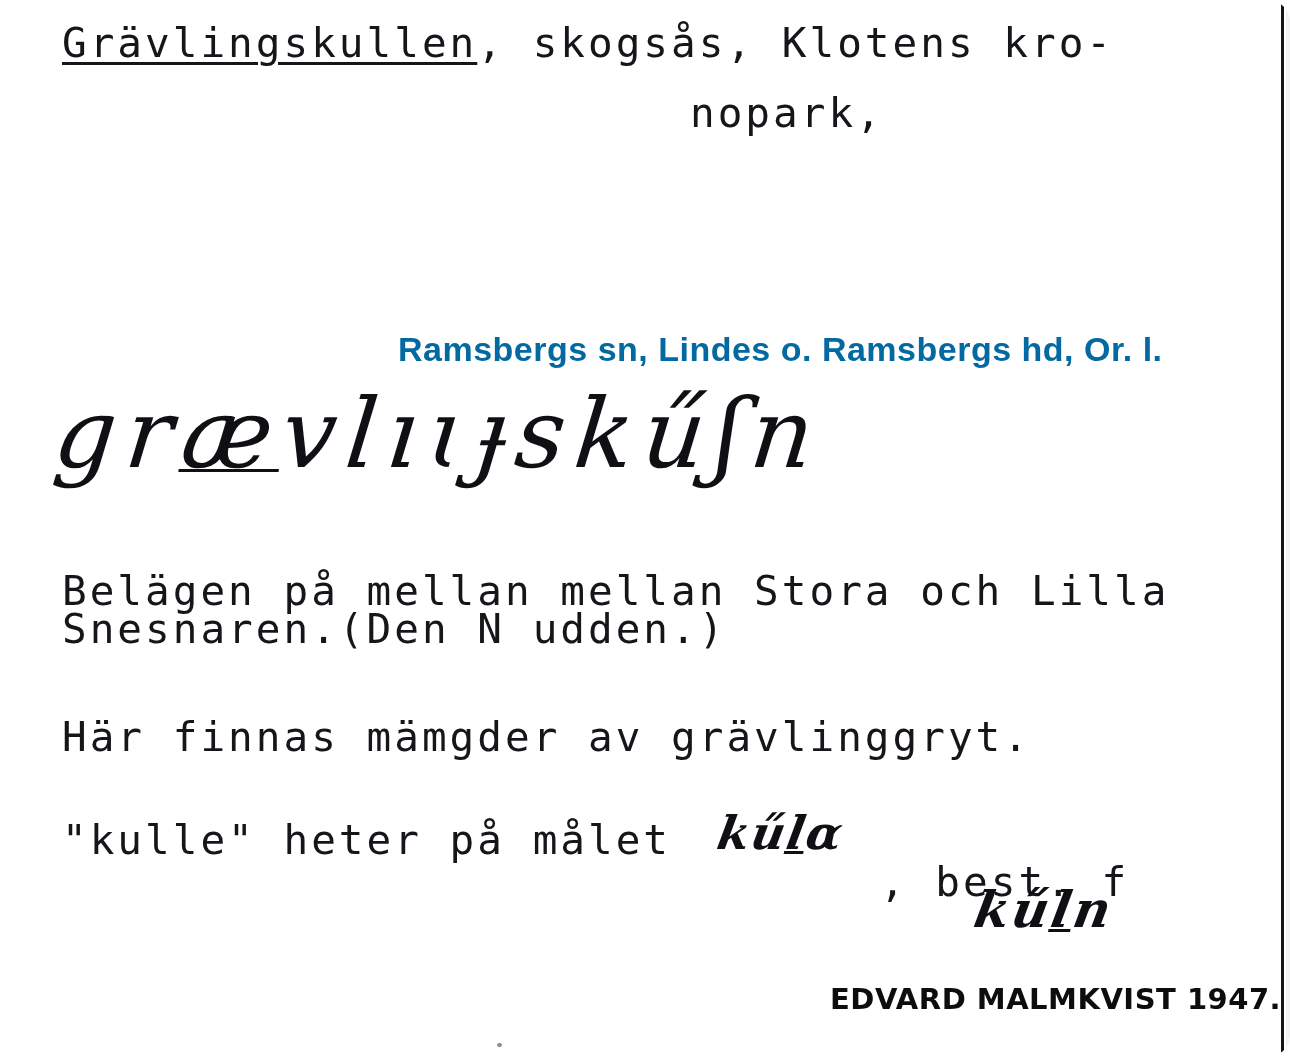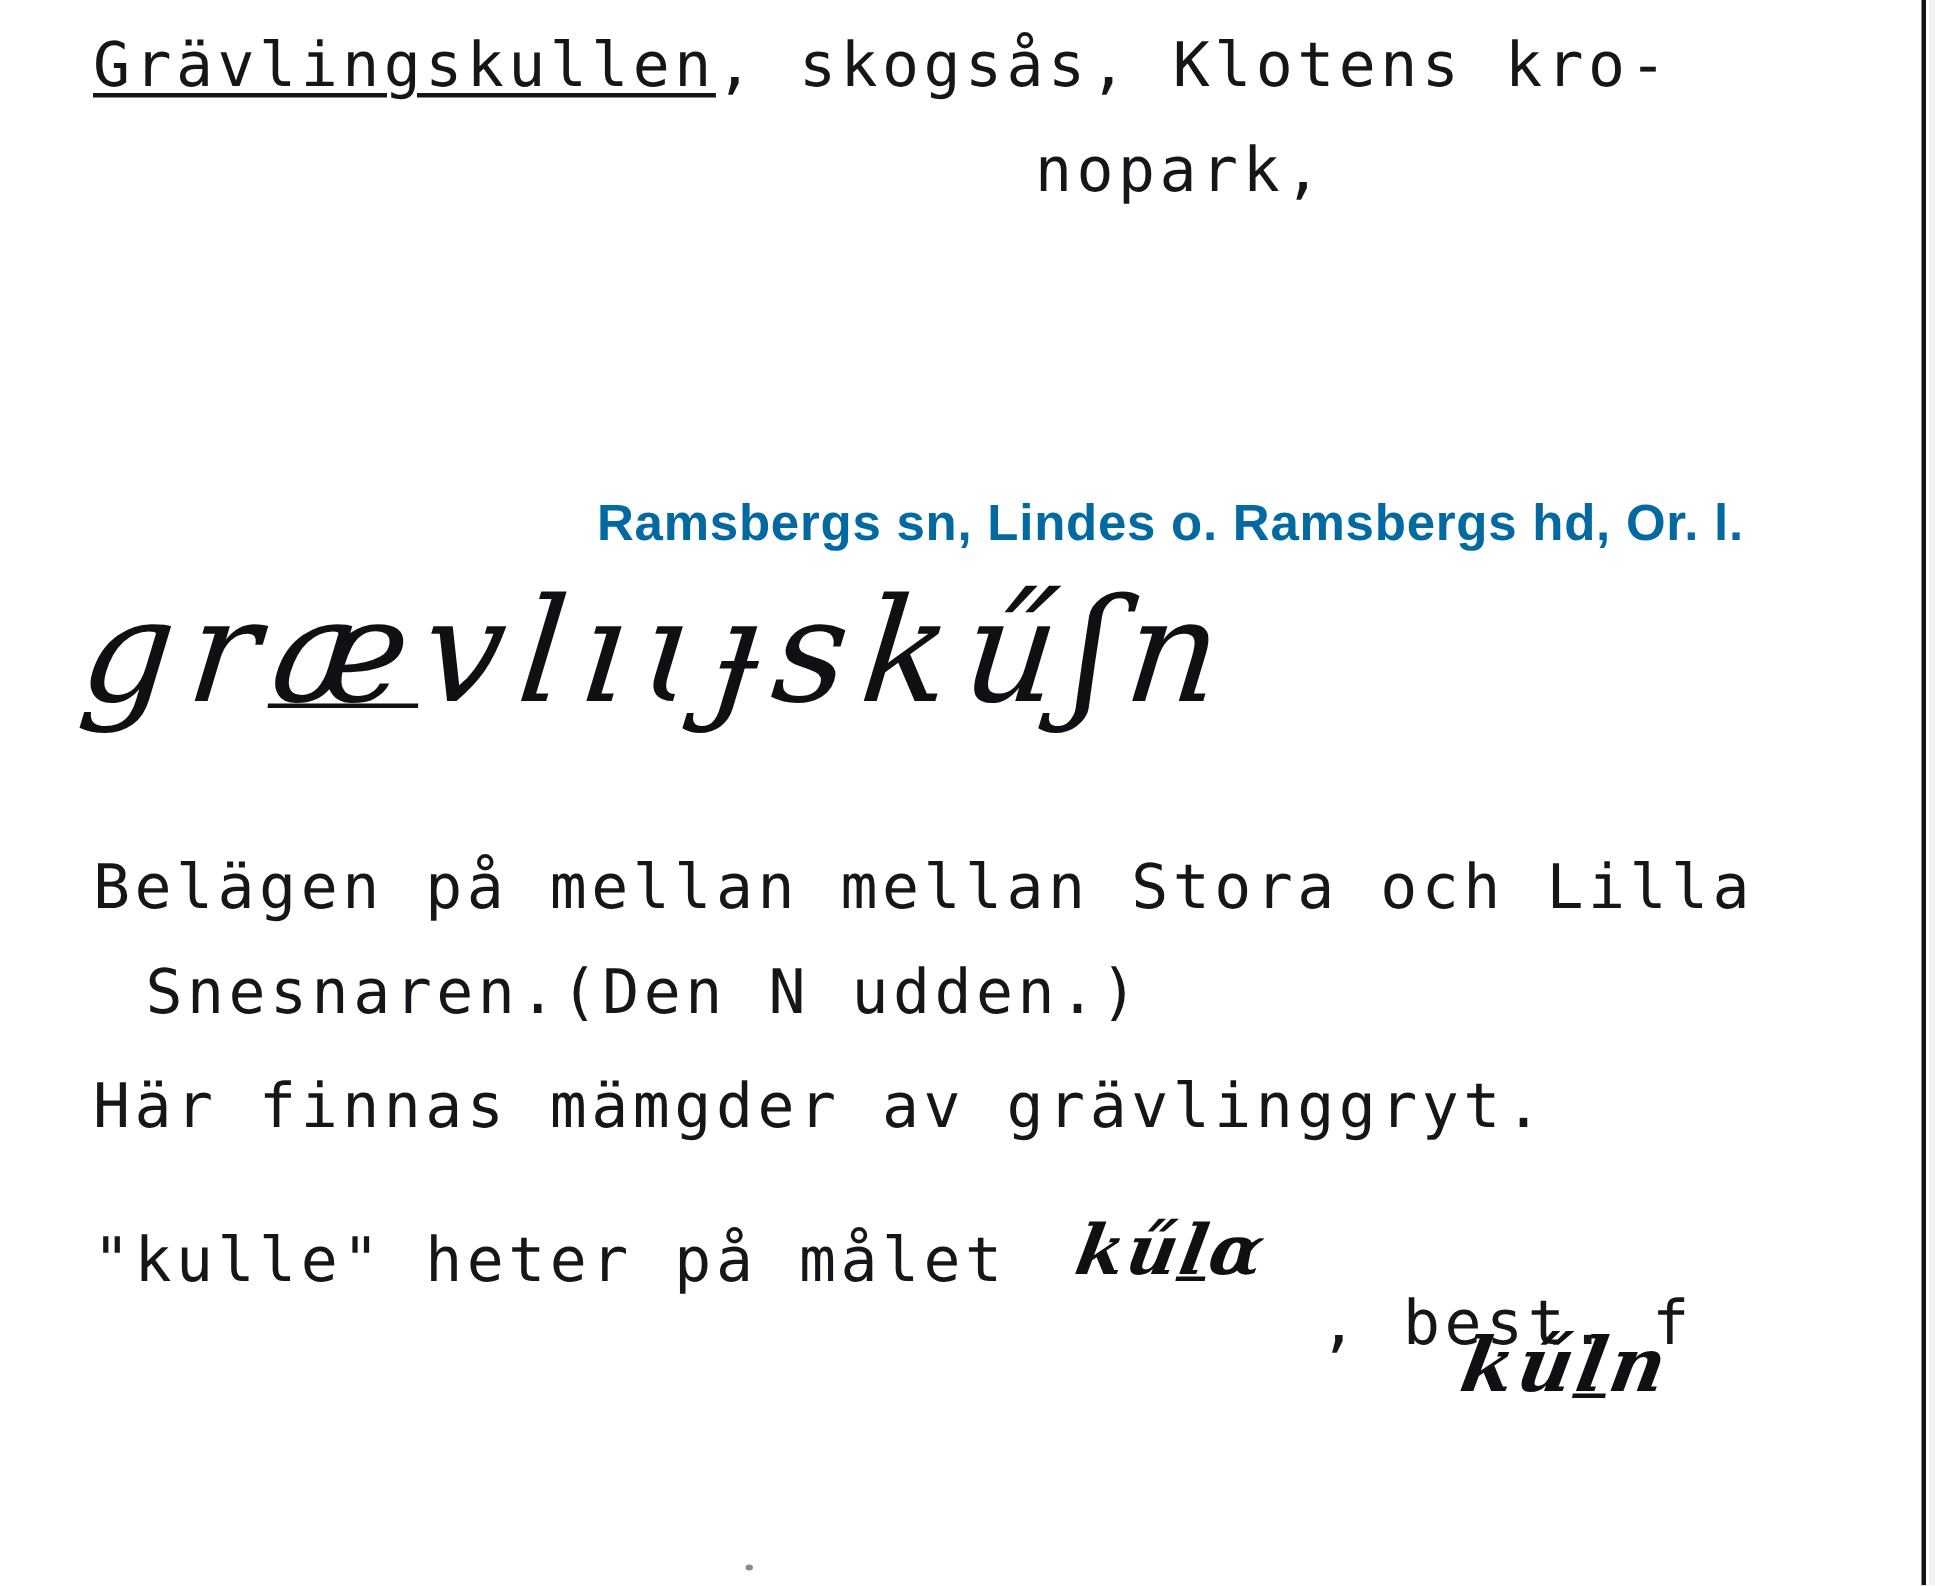--- a/index.html
+++ b/index.html
@@ -8,20 +8,21 @@
     background: #ffffff;
   }
   #card {
     position: relative;
     width: 1290px;
     height: 1057px;
     background: #ffffff;
     overflow: hidden;
     font-family: "Liberation Sans", sans-serif;
     color: #111111;
+    border-radius: 22px;
   }
   
   .right-rule {
     position: absolute;
     top: 0;
     right: 6px;
     width: 3px;
     height: 1057px;
     background: #141414;
   }
@@ -97,22 +98,21 @@
   }
 
   #body-line1 {
     position: absolute;
     left: 62px;
     top: 566px;
   }
   #body-line2 {
     position: absolute;
     left: 62px;
-    top: 636px;
-    margin-left: 35px;
+    top: 604px;
   }
   #body-line3 {
     position: absolute;
     left: 62px;
     top: 712px;
   }
   #body-line4 {
     position: absolute;
     left: 62px;
     top: 815px;
@@ -195,15 +195,16 @@
   <div id="body-line2" class="tw">Snesnaren.(Den N udden.)</div>
   <div id="body-line3" class="tw">Här finnas mämgder av grävlinggryt.</div>
   <div id="body-line4" class="tw">"kulle" heter på målet</div>
 
   <div id="phonetic-inline" class="hand"><span>kű</span><span class="u">l</span><span>ɑ</span></div>
 
   <div id="body-line4-tail" class="tw">, best. f</div>
 
   <div id="phonetic-def" class="hand"><span>kű</span><span class="u">l</span><span>n</span></div>
 
+  <div id="signature">EDVARD MALMKVIST 1947.</div>
 
   <div class="speck"></div>
 </div>
 
 </body></html>

